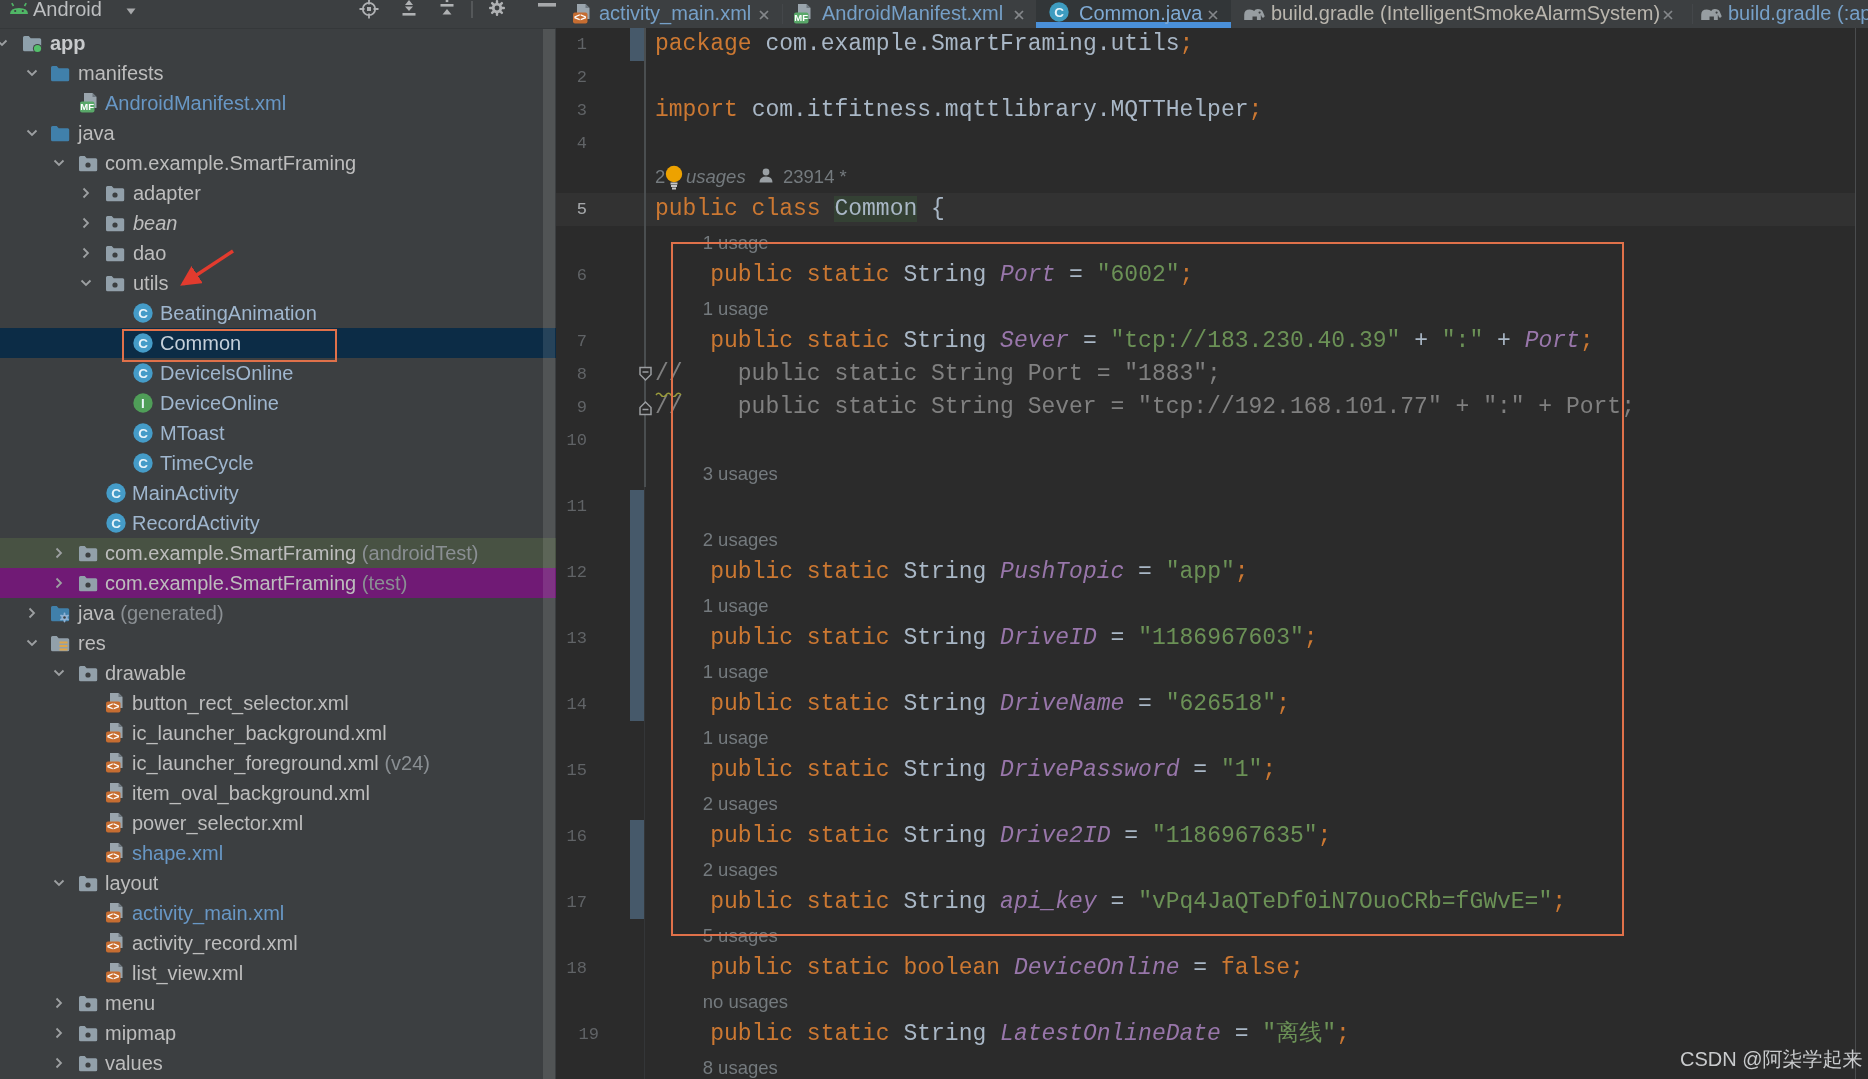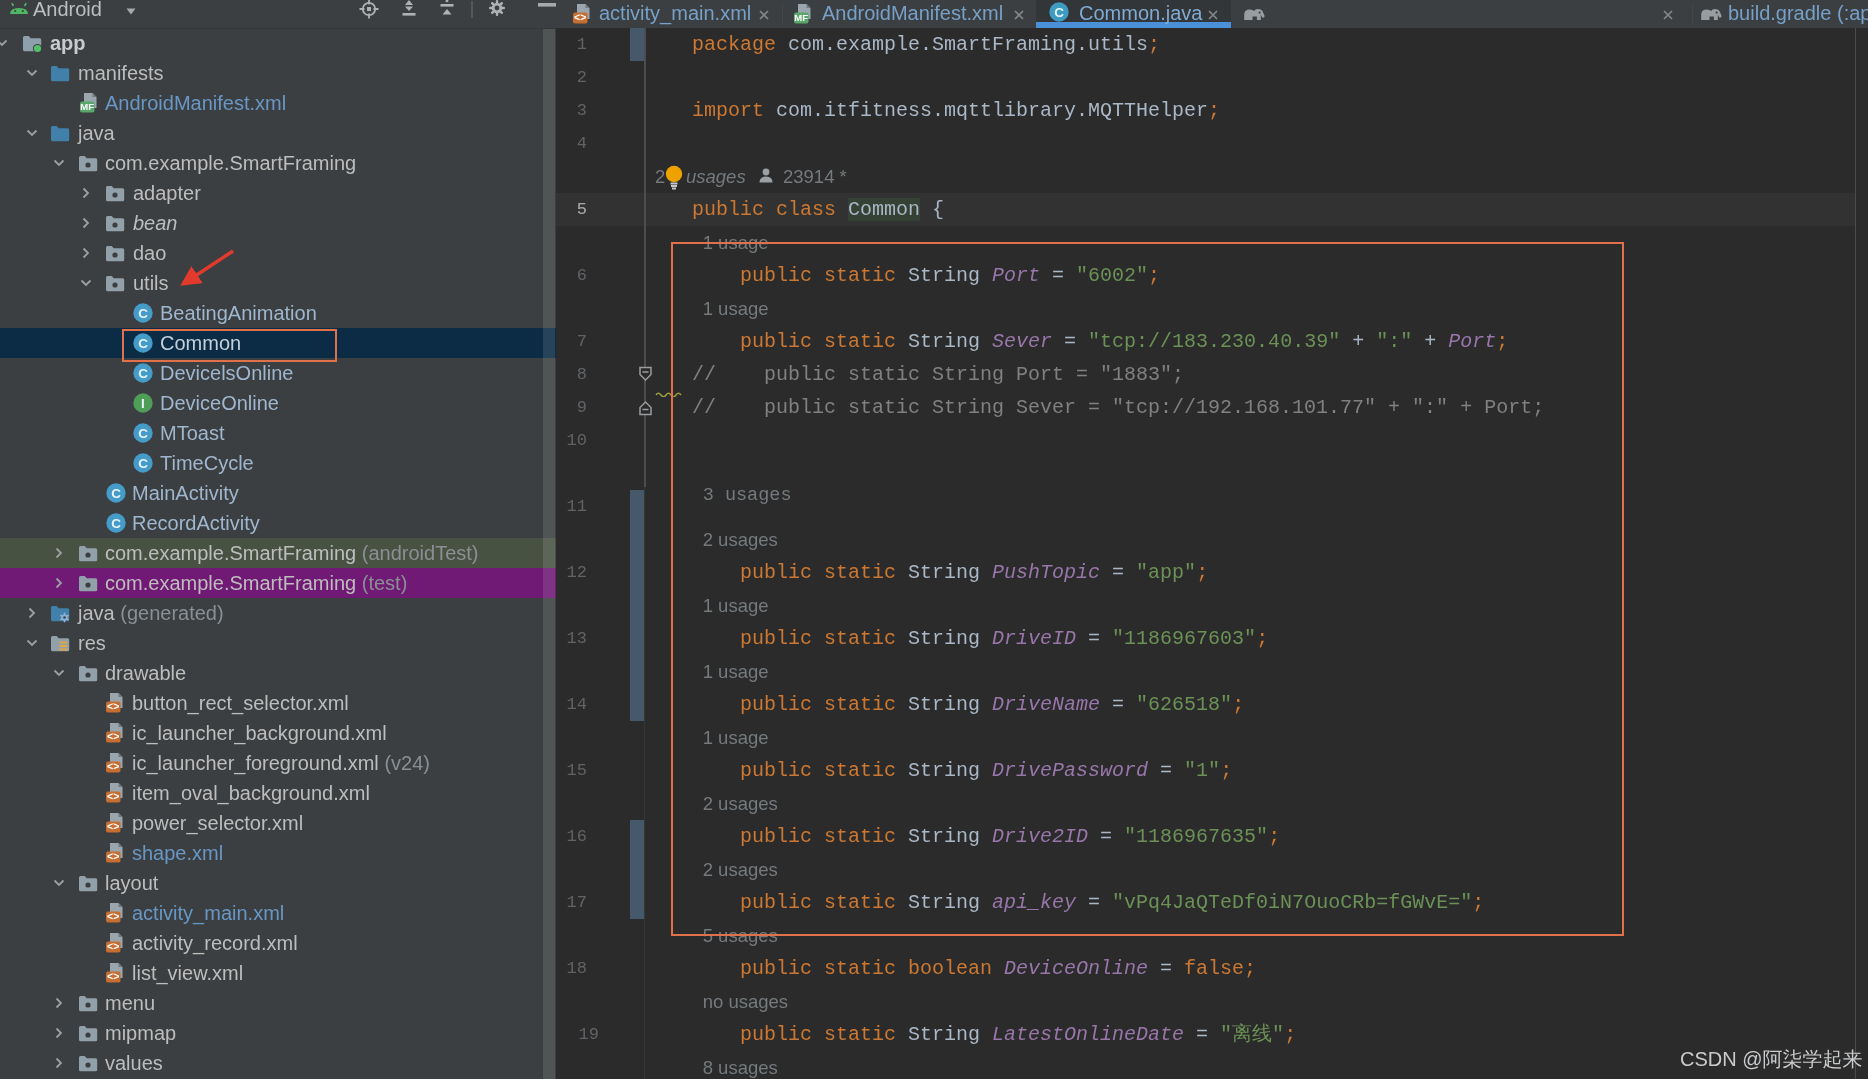--- a/index.html
+++ b/index.html
@@ -6,21 +6,21 @@
 .trow{position:absolute;left:0;width:556px;height:30px;}
 .trow .lbl{position:absolute;top:0;height:30px;line-height:30px;font-size:20px;color:#bdbdbd;white-space:nowrap;}
 .dim{color:#8a8f93;}
 .lbl.blu{color:#6897c5;}
 .lbl.cls{color:#9fb6ce;}
 .chev{position:absolute;top:7px;width:16px;height:16px;}
 .ticon{position:absolute;top:4px;width:22px;height:22px;}
 #editor{position:absolute;left:556px;top:0;width:1312px;height:1079px;background:#2b2b2b;overflow:hidden;}
 #tabbar{position:absolute;left:0;top:0;width:1312px;height:28px;background:#3c3f41;}
 .tabtxt{position:absolute;top:0;height:28px;line-height:27px;font-size:20px;white-space:nowrap;}
-.crow{position:absolute;left:99px;height:33px;line-height:33px;font-family:"Liberation Mono",monospace;font-size:20px;white-space:pre;color:#a9b7c6;margin-left:37px;}
+.crow{position:absolute;left:99px;height:33px;line-height:33px;font-family:"Liberation Mono",monospace;font-size:23px;white-space:pre;color:#a9b7c6;}
 .lnum{position:absolute;width:31px;height:33px;line-height:33px;font-family:"Liberation Mono",monospace;font-size:17px;color:#606366;text-align:right;}
 .inlay{position:absolute;height:33px;line-height:33px;font-size:18.5px;color:#747a7e;white-space:pre;}
 .k{color:#cc7832;}
 .s{color:#6b9156;}
 .f{color:#9876aa;font-style:italic;}
 .cm{color:#808080;}</style></head>
 <body>
 <div id="panel">
     <div class="trow" style="top:28px;">
       <span class="chev" style="left:-6px"><svg width="16" height="16" viewBox="0 0 16 16">
@@ -419,21 +419,21 @@
     <div class="crow" style="top:259px;">    <span class="k">public static </span>String <span class="f">Port</span> = <span class="s">"6002"</span><span class="k">;</span></div>
     <div class="inlay" style="top:226px;left:146.70000000000005px;">1 usage</div>
     <div class="inlay" style="top:292px;left:146.70000000000005px;">1 usage</div>
     <div class="lnum" style="top:325px;left:0px;">7</div>
     <div class="crow" style="top:325px;">    <span class="k">public static </span>String <span class="f">Sever</span> = <span class="s">"tcp://183.230.40.39"</span> + <span class="s">":"</span> + <span class="f">Port</span><span class="k">;</span></div>
     <div class="lnum" style="top:358px;left:0px;">8</div>
     <div class="crow" style="top:358px;"><span class="cm">//    public static String Port = "1883";</span></div>
     <div class="lnum" style="top:391px;left:0px;">9</div>
     <div class="crow" style="top:391px;"><span class="cm">//    public static String Sever = "tcp://192.168.101.77" + ":" + Port;</span></div>
     <div class="lnum" style="top:424px;left:0px;">10</div>
-    <div class="inlay" style="top:479px;left:146.70000000000005px;font-family:Liberation Mono, monospace;">3 usages</div>
+    <div class="inlay" style="top:457px;left:146.70000000000005px;">3 usages</div>
     <div class="lnum" style="top:490px;left:0px;">11</div>
     <div class="inlay" style="top:523px;left:146.70000000000005px;">2 usages</div>
     <div class="lnum" style="top:556px;left:0px;">12</div>
     <div class="crow" style="top:556px;">    <span class="k">public static </span>String <span class="f">PushTopic</span> = <span class="s">"app"</span><span class="k">;</span></div>
     <div class="inlay" style="top:589px;left:146.70000000000005px;">1 usage</div>
     <div class="lnum" style="top:622px;left:0px;">13</div>
     <div class="crow" style="top:622px;">    <span class="k">public static </span>String <span class="f">DriveID</span> = <span class="s">"1186967603"</span><span class="k">;</span></div>
     <div class="inlay" style="top:655px;left:146.70000000000005px;">1 usage</div>
     <div class="lnum" style="top:688px;left:0px;">14</div>
     <div class="crow" style="top:688px;">    <span class="k">public static </span>String <span class="f">DriveName</span> = <span class="s">"626518"</span><span class="k">;</span></div>
@@ -511,20 +511,21 @@
           <text x="11" y="15.8" font-family="Liberation Sans" font-size="13.5" font-weight="bold" fill="#e8f4fa" text-anchor="middle">C</text>
         </svg></span>
       <span class="tabtxt" style="left:523px;color:#7faad4">Common.java</span>
       <span class="abs" style="left:649px;top:7px"><svg width="16" height="16" viewBox="0 0 16 16">
           <path d="M4 4 L12 12 M12 4 L4 12" stroke="#84878a" stroke-width="1.7"></path>
         </svg></span>
       <span class="abs" style="left:686px;top:4px"><svg width="24" height="20" viewBox="0 0 24 20">
           <path d="M2.2 16 v-5.2 q0-5.3 5.6-5.3 q3 0 4.4 1.5 q.9-2 3.6-2 q3.9 0 5 2.8 l1.7 4 q.5 1.3-.9 1.8 q-1.2.4-1.8-.8 l-1-2.3 v5.5 h-3.9 v-3.4 h-4.4 v3.4 z" fill="#979da1"></path>
           <circle cx="17.6" cy="8.6" r="1.1" fill="#3c3f41"></circle>
         </svg></span>
+      <span class="tabtxt" style="left:715px;color:#bab6ae">build.gradle (IntelligentSmokeAlarmSystem)</span>
       <span class="abs" style="left:1104px;top:7px"><svg width="16" height="16" viewBox="0 0 16 16">
           <path d="M4 4 L12 12 M12 4 L4 12" stroke="#84878a" stroke-width="1.7"></path>
         </svg></span>
       <span class="abs" style="left:1143px;top:4px"><svg width="24" height="20" viewBox="0 0 24 20">
           <path d="M2.2 16 v-5.2 q0-5.3 5.6-5.3 q3 0 4.4 1.5 q.9-2 3.6-2 q3.9 0 5 2.8 l1.7 4 q.5 1.3-.9 1.8 q-1.2.4-1.8-.8 l-1-2.3 v5.5 h-3.9 v-3.4 h-4.4 v3.4 z" fill="#979da1"></path>
           <circle cx="17.6" cy="8.6" r="1.1" fill="#3c3f41"></circle>
         </svg></span>
       <span class="tabtxt" style="left:1172px;color:#76a0c8">build.gradle (:ap</span>
       <div class="abs" style="left:226px;top:4px;width:1px;height:20px;background:#44474a;"></div>
       <div class="abs" style="left:1136px;top:4px;width:1px;height:20px;background:#44474a;"></div>

